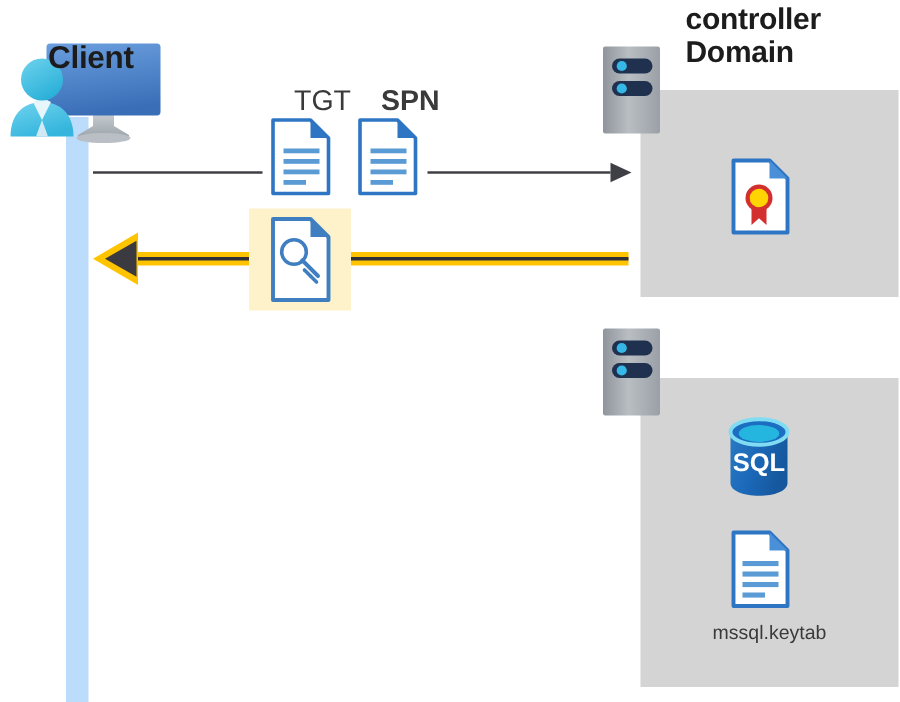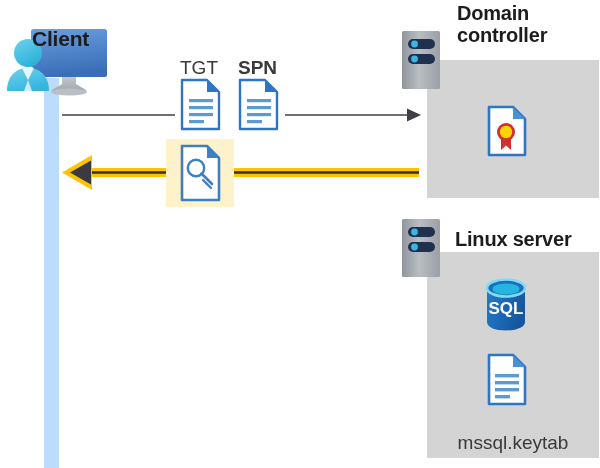--- a/index.html
+++ b/index.html
@@ -34,25 +34,25 @@
   
   #client-lifeline{
     left:44px;top:78px;width:15px;height:390px;
     background:#bcdcfb;
   }
 
   
   #keytab-label{
     left:427px;top:414px;width:172px;
     text-align:center;
-    font-size:19px;color:#3a3a3a;margin-top:18px;
-  }
-
-  
-  .doc-label{font-size:19px;color:#3a3a3a;}
+    font-size:13px;color:#3a3a3a;
+  }
+
+  
+  .doc-label{font-size:19px;color:#3a3a3a;margin-left:16px;}
   #tgt-label{left:180px;top:57px;}
   #spn-label{left:238px;top:57px;font-weight:bold;}
 
   
   #key-highlight{
     left:166px;top:139px;width:68px;height:68px;
     background:#fdf2c9;
   }
 
   
@@ -202,25 +202,24 @@
       <rect x="495" y="374" width="24" height="3.4" fill="#5b9bd5"></rect>
       <rect x="495" y="381" width="24" height="3.4" fill="#5b9bd5"></rect>
       <rect x="495" y="388" width="24" height="3.4" fill="#5b9bd5"></rect>
       <rect x="495" y="395" width="15" height="3.4" fill="#5b9bd5"></rect>
     </g>
   </svg>
 
   <div class="abs heading" id="client-title">Client</div>
 
   <div class="abs heading" id="dc-title">
+    <div>controller</div>
     <div>Domain</div>
-    <div>controller</div>
   </div>
 
-  <div class="abs heading" id="linux-title">Linux server</div>
 
   <div class="abs doc-label" id="tgt-label">TGT</div>
 
   <div class="abs doc-label" id="spn-label">SPN</div>
 
   <div class="abs" id="keytab-label">mssql.keytab</div>
 
 </div>
 
 </body></html>

